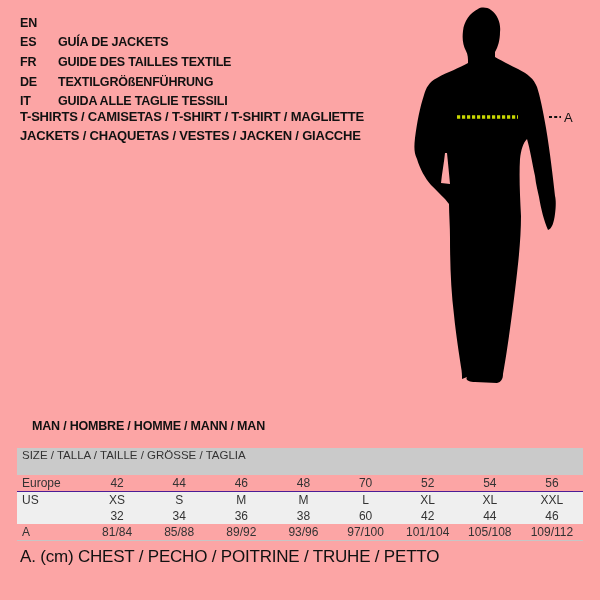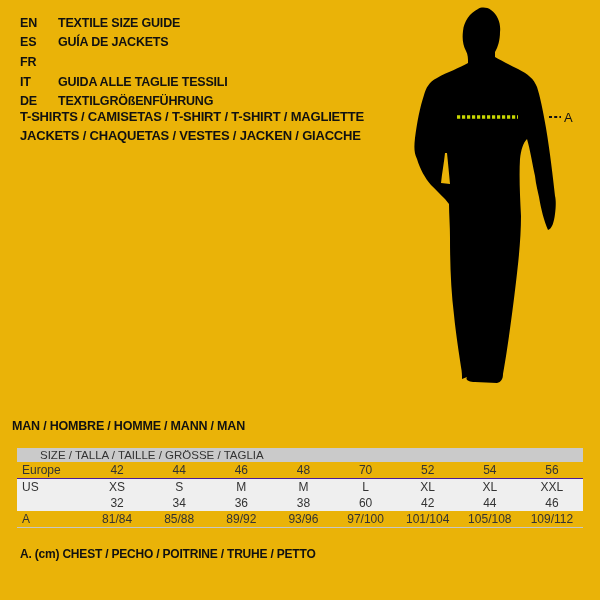--- a/index.html
+++ b/index.html
@@ -1,69 +1,69 @@
 <!DOCTYPE html>
 <html><head>
 <meta charset="utf-8">
 <style>
   html,body{margin:0;padding:0;background:#fff;}
   #canvas{
-    position:relative;width:600px;height:600px;background:#eab308;overflow:hidden;
+    position:relative;width:600px;height:600px;background:#fca5a5;overflow:hidden;
     font-family:"Liberation Sans",sans-serif;color:#111;
   }
   
   .lang-block{position:absolute;left:20px;top:13px;}
   .lang-row{display:flex;height:19.6px;align-items:center;}
   .lang-code{display:inline-block;width:38px;font-weight:700;font-size:12.5px;letter-spacing:-0.2px;}
   .lang-label{font-weight:700;font-size:12.5px;letter-spacing:-0.2px;white-space:nowrap;}
   
   .categories{position:absolute;left:20px;top:107px;}
   .category-line{font-weight:700;font-size:13px;letter-spacing:-0.2px;line-height:19px;white-space:nowrap;}
   
   .figure-wrap{position:absolute;left:400px;top:0px;width:200px;height:400px;}
   .figure-wrap svg{display:block;}
   .measure-label{font-family:"Liberation Sans",sans-serif;font-size:13px;fill:#111;}
   
-  .section-title{position:absolute;left:12px;top:419px;font-weight:700;font-size:12.5px;letter-spacing:-0.2px;white-space:nowrap;}
+  .section-title{position:absolute;left:32px;top:419px;font-weight:700;font-size:12.5px;letter-spacing:-0.2px;white-space:nowrap;}
   
   .size-table{position:absolute;left:17px;top:448px;width:566px;font-size:12px;color:#333;}
-  .t-header{background:#cacaca;height:14px;line-height:15px;padding-left:23px;font-size:11.5px;color:#333;white-space:nowrap;}
+  .t-header{background:#cacaca;height:27px;line-height:15px;padding-left:5px;font-size:11.5px;color:#333;white-space:nowrap;}
   .t-row{display:flex;height:16px;align-items:center;}
   .t-row.alt{background:#efefef;}
   .t-row.first{border-bottom:1px solid #4c1d95;height:16px;}
   .t-row.last{border-bottom:1px solid #c6c6c6;}
   .t-label{width:64px;padding-left:5px;text-align:left;}
   .t-cell{flex:1;text-align:center;}
   
-  .footnote{position:absolute;left:20px;top:547px;font-weight:700;font-size:12px;letter-spacing:-0.2px;white-space:nowrap;}
+  .footnote{position:absolute;left:20px;top:547px;font-weight:400;font-size:17px;letter-spacing:-0.2px;white-space:nowrap;}
 </style>
 </head>
 <body>
 
 <div id="canvas">
 
   <div class="lang-block">
     <div class="lang-row">
       <span class="lang-code">EN</span>
-      <span class="lang-label">TEXTILE SIZE GUIDE</span>
     </div>
     <div class="lang-row">
       <span class="lang-code">ES</span>
       <span class="lang-label">GUÍA DE JACKETS</span>
     </div>
     <div class="lang-row">
       <span class="lang-code">FR</span>
+      <span class="lang-label">GUIDE DES TAILLES TEXTILE</span>
+    </div>
+    <div class="lang-row">
+      <span class="lang-code">DE</span>
+      <span class="lang-label">TEXTILGRÖßENFÜHRUNG</span>
     </div>
     <div class="lang-row">
       <span class="lang-code">IT</span>
       <span class="lang-label">GUIDA ALLE TAGLIE TESSILI</span>
-    </div>
-    <div class="lang-row">
-      <span class="lang-code">DE</span>
-      <span class="lang-label">TEXTILGRÖßENFÜHRUNG</span>
     </div>
   </div>
 
   <div class="categories">
     <div class="category-line">T-SHIRTS / CAMISETAS / T-SHIRT / T-SHIRT / MAGLIETTE</div>
     <div class="category-line">JACKETS / CHAQUETAS / VESTES / JACKEN / GIACCHE</div>
   </div>
 
   <div class="figure-wrap">
     <svg width="200" height="400" viewBox="0 0 200 400" xmlns="http://www.w3.org/2000/svg">

